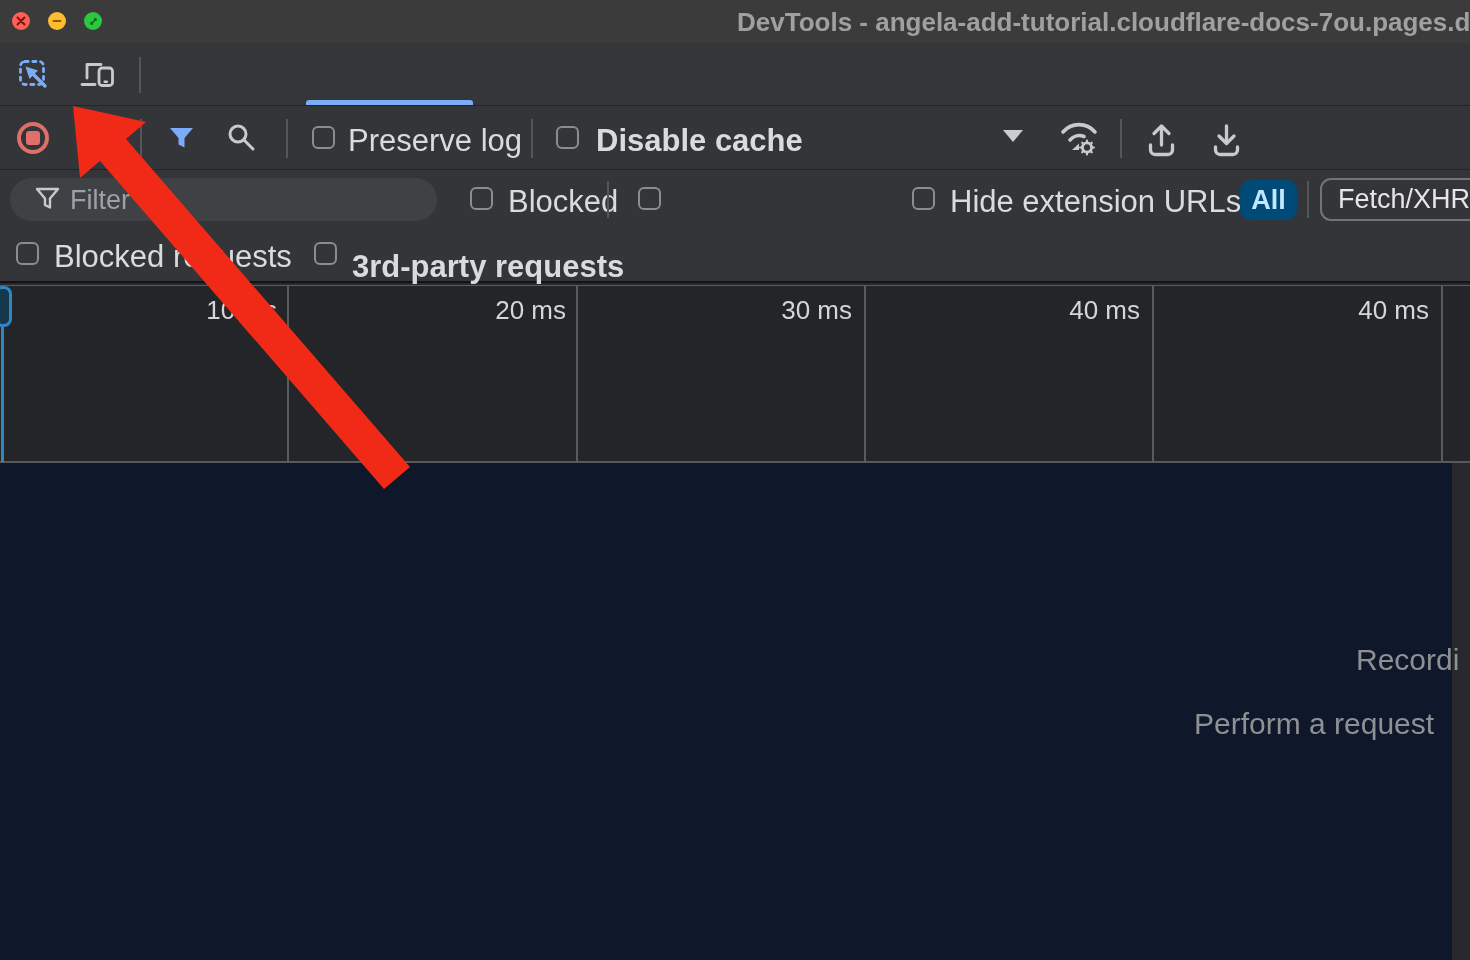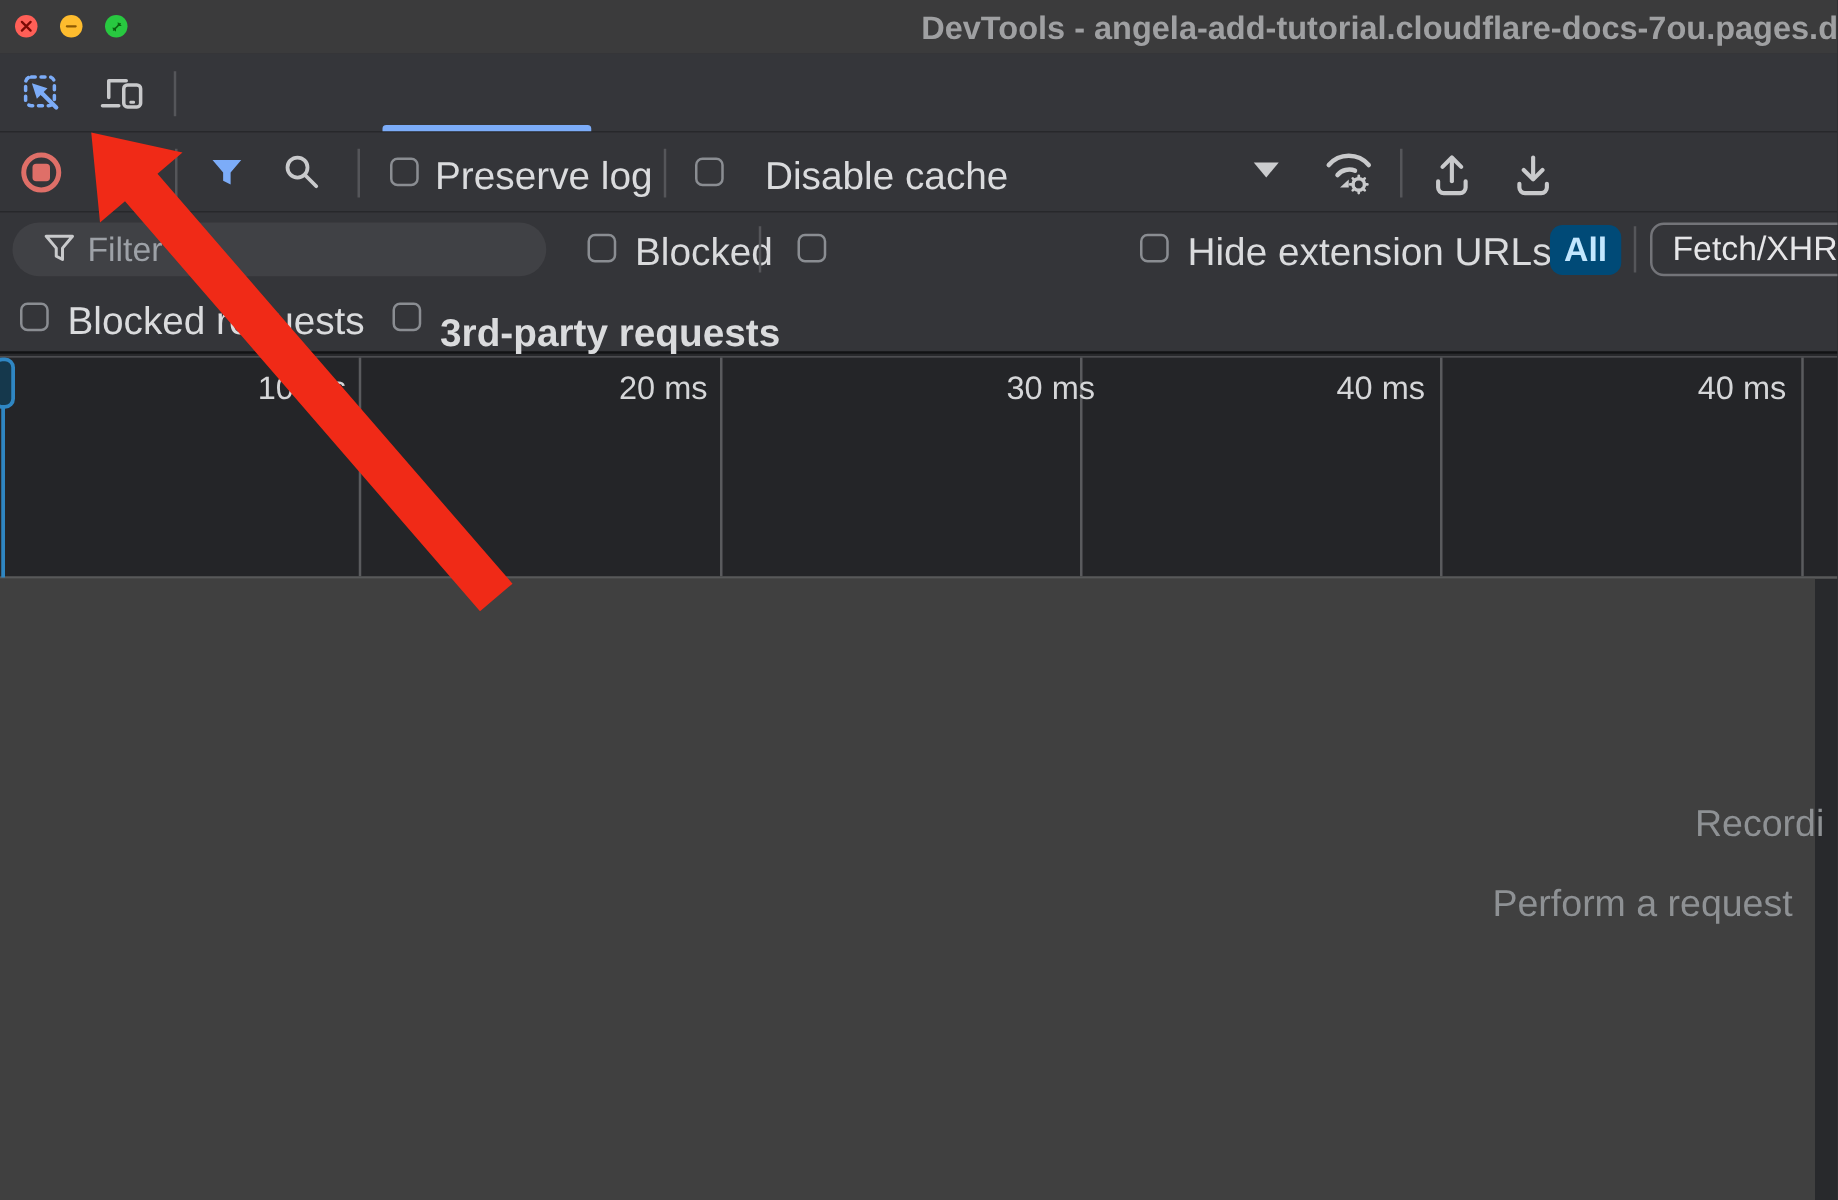--- a/index.html
+++ b/index.html
@@ -129,21 +129,21 @@
       <path d="M18 18 L27 27" stroke="#c9cacc" stroke-width="3" stroke-linecap="round"></path>
     </svg>
   </div>
   <div class="abs vsep" style="left:286px;top:119px;height:39px;"></div>
 
   <div class="abs cb" style="left:312px;top:126px;"></div>
   <span class="abs lbl" style="left:348px;top:123px;">Preserve log</span>
   <div class="abs vsep" style="left:531px;top:119px;height:39px;"></div>
 
   <div class="abs cb" style="left:556px;top:126px;"></div>
-  <span class="abs lbl" style="left:612px;top:123px;">Disable cache</span>
+  <span class="abs lbl" style="left:596px;top:123px;font-weight:bold;">Disable cache</span>
 
   <div class="abs caret" style="left:1003px;top:130px;"></div>
 
   <div class="abs" style="left:1055px;top:116px;">
     <svg width="46" height="42" viewBox="0 0 46 42">
       <path d="M8 16 A21 21 0 0 1 40 16" fill="none" stroke="#c9cacc" stroke-width="3.6" stroke-linecap="round"></path>
       <path d="M15 24 A12.5 12.5 0 0 1 29 20.5" fill="none" stroke="#c9cacc" stroke-width="3.6" stroke-linecap="round"></path>
       <path d="M17 34 L24 27.5 L24 34 Z" fill="#c9cacc"></path>
       <circle cx="32" cy="31.5" r="4.6" fill="none" stroke="#c9cacc" stroke-width="2.8"></circle>
       <path d="M32 24.6 V27 M32 36 V38.4 M25.1 31.5 H27.5 M36.5 31.5 H38.9 M27.2 26.7 L28.9 28.4 M35.1 34.6 L36.8 36.3 M36.8 26.7 L35.1 28.4 M28.9 34.6 L27.2 36.3" stroke="#c9cacc" stroke-width="2.2" stroke-linecap="round"></path>
@@ -197,29 +197,29 @@
 
   <div class="abs overview">
     <div class="abs tl-div" style="left:287px;"></div>
     <div class="abs tl-div" style="left:576px;"></div>
     <div class="abs tl-div" style="left:864px;"></div>
     <div class="abs tl-div" style="left:1152px;"></div>
     <div class="abs tl-div" style="left:1441px;"></div>
 
     <span class="abs tick" style="left:137px;">10 ms</span>
     <span class="abs tick" style="left:426px;">20 ms</span>
-    <span class="abs tick" style="left:736px;">30 ms</span>
+    <span class="abs tick" style="left:712px;">30 ms</span>
     <span class="abs tick" style="left:1000px;">40 ms</span>
     <span class="abs tick" style="left:1289px;">40 ms</span>
 
     <div class="abs ov-line"></div>
     <div class="abs ov-handle"></div>
   </div>
 
-  <div class="abs" style="left:0;top:463px;width:1452px;height:497px;background:#404040;">
+  <div class="abs" style="left:0;top:463px;width:1452px;height:497px;background:#0f172a;">
     <span class="abs empty-line" style="left:1356px;top:180px;">Recordi</span>
     <span class="abs empty-line" style="left:1194px;top:244px;text-align:center;">Perform a request</span>
   </div>
 
   <svg class="abs" style="left:0;top:0;pointer-events:none;z-index:50;" width="1470" height="960" viewBox="0 0 1470 960">
     <polygon points="73,106 146,122 126,139 410,467 384,489 100,161 80,178" fill="#f02a17"></polygon>
   </svg>
 
 </div>
 

